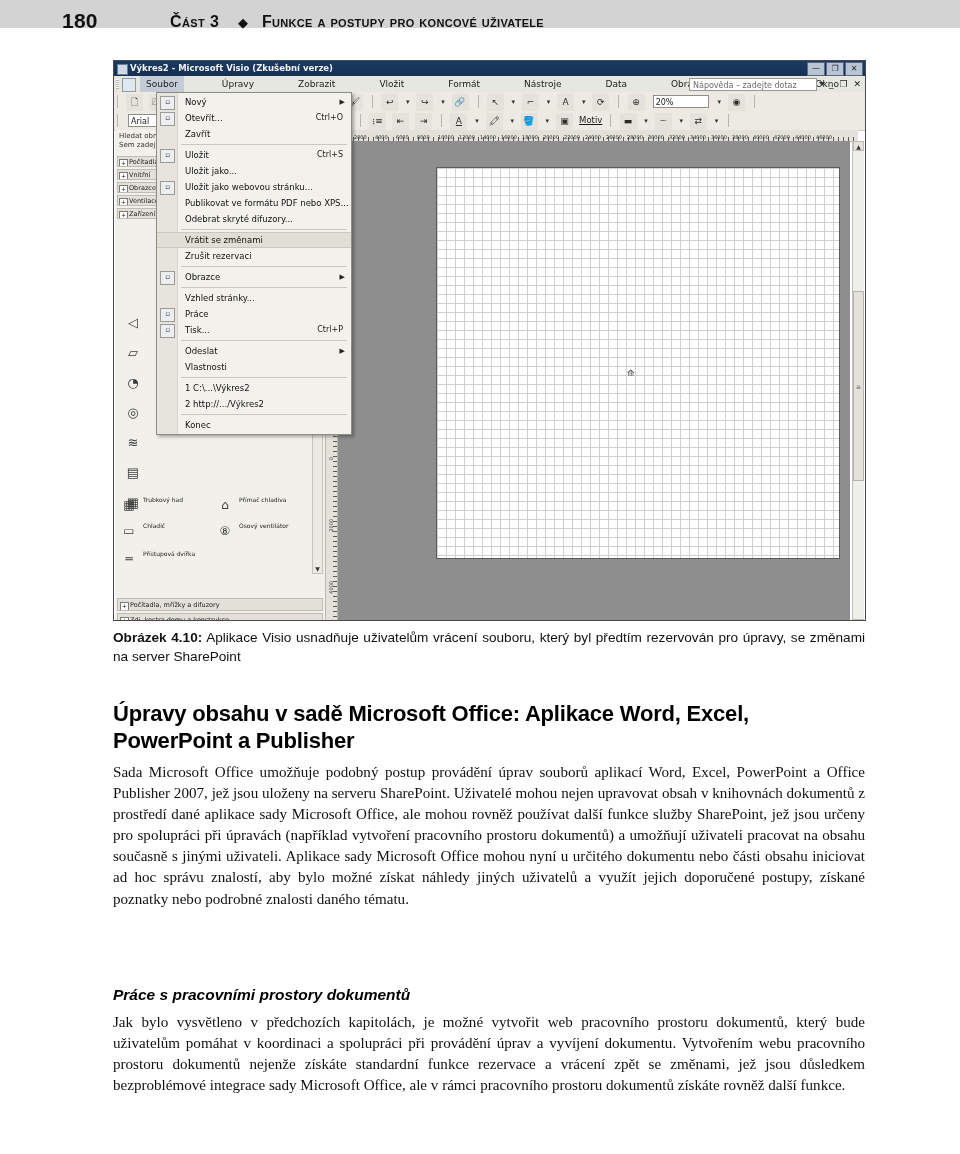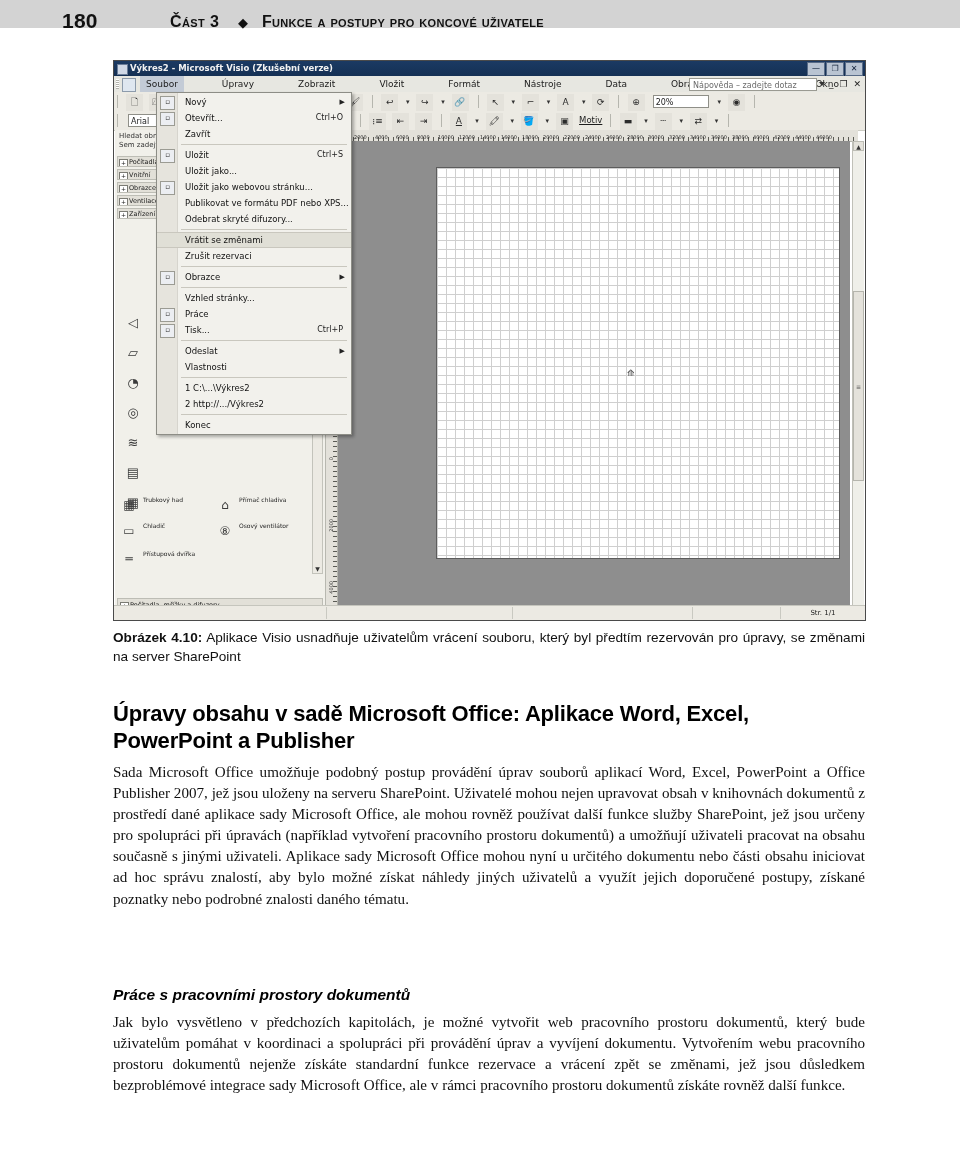--- a/index.html
+++ b/index.html
@@ -467,27 +467,20 @@
       <div class="vs-cursor">⟰</div>
     </div>
   </div>
 
   <div class="vs-vscroll">
     <span class="ar" style="top:0">▲</span>
     <span class="thumb">≡</span>
     <span class="ar" style="bottom:0">▼</span>
   </div>
 
-  <div class="vs-statusbar">
-    <div class="cell" style="left:0;width:212px;border-left:none"></div>
-    <div class="cell" style="left:212px;width:186px"></div>
-    <div class="cell" style="left:398px;width:180px"></div>
-    <div class="cell" style="left:578px;width:88px"></div>
-    <div class="cell" style="left:666px;width:85px;text-align:center;padding-left:0">Str. 1/1</div>
-  </div>
 
   <div class="vs-menu">
     <div class="gutter"></div>
     <ul id="file-menu-list">
         <li><span>Nový</span><span class="gi">▫</span><span class="sub">▶</span></li>
         <li><span>Otevřít...</span><span class="gi">▫</span><span class="sc">Ctrl+O</span></li>
         <li><span>Zavřít</span></li>
         <li class="sep"></li>
         <li><span>Uložit</span><span class="gi">▫</span><span class="sc">Ctrl+S</span></li>
         <li><span>Uložit jako...</span></li>

